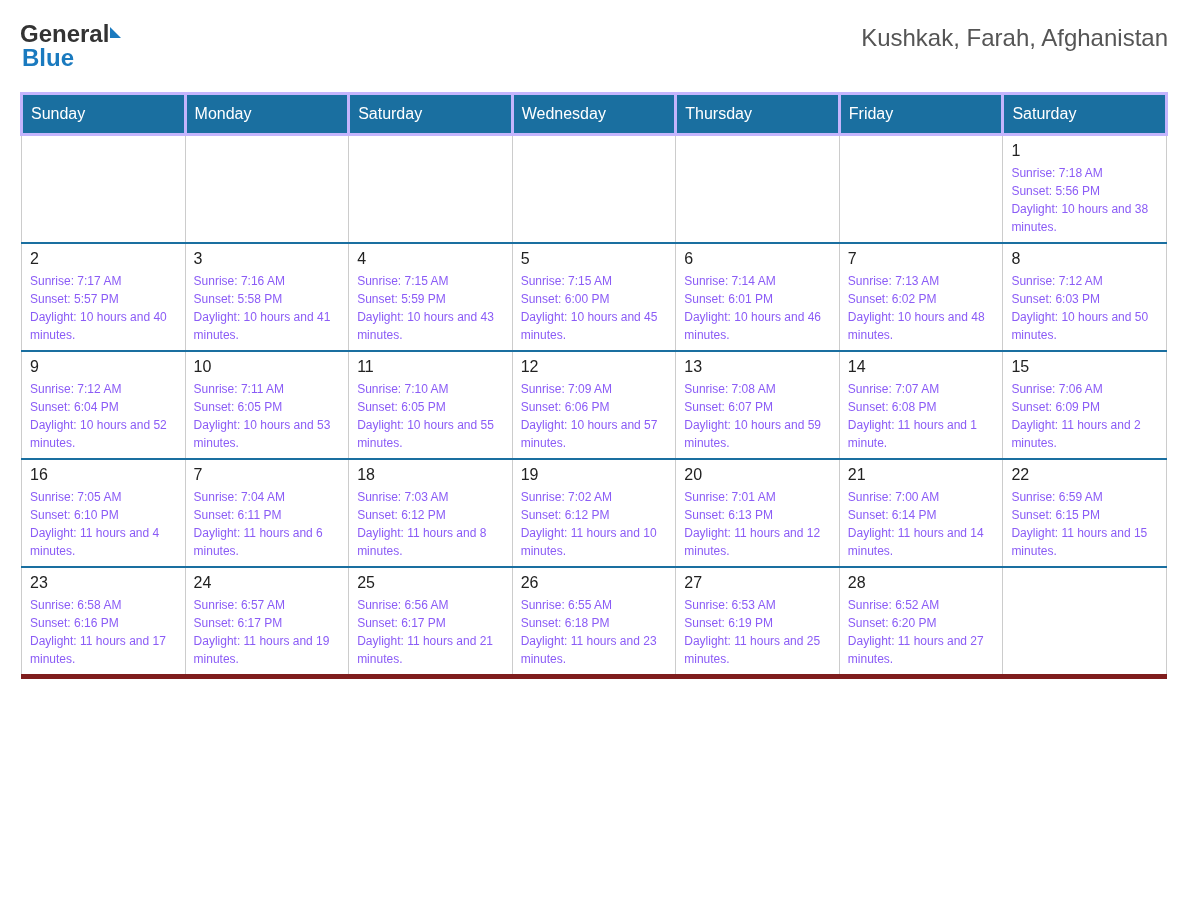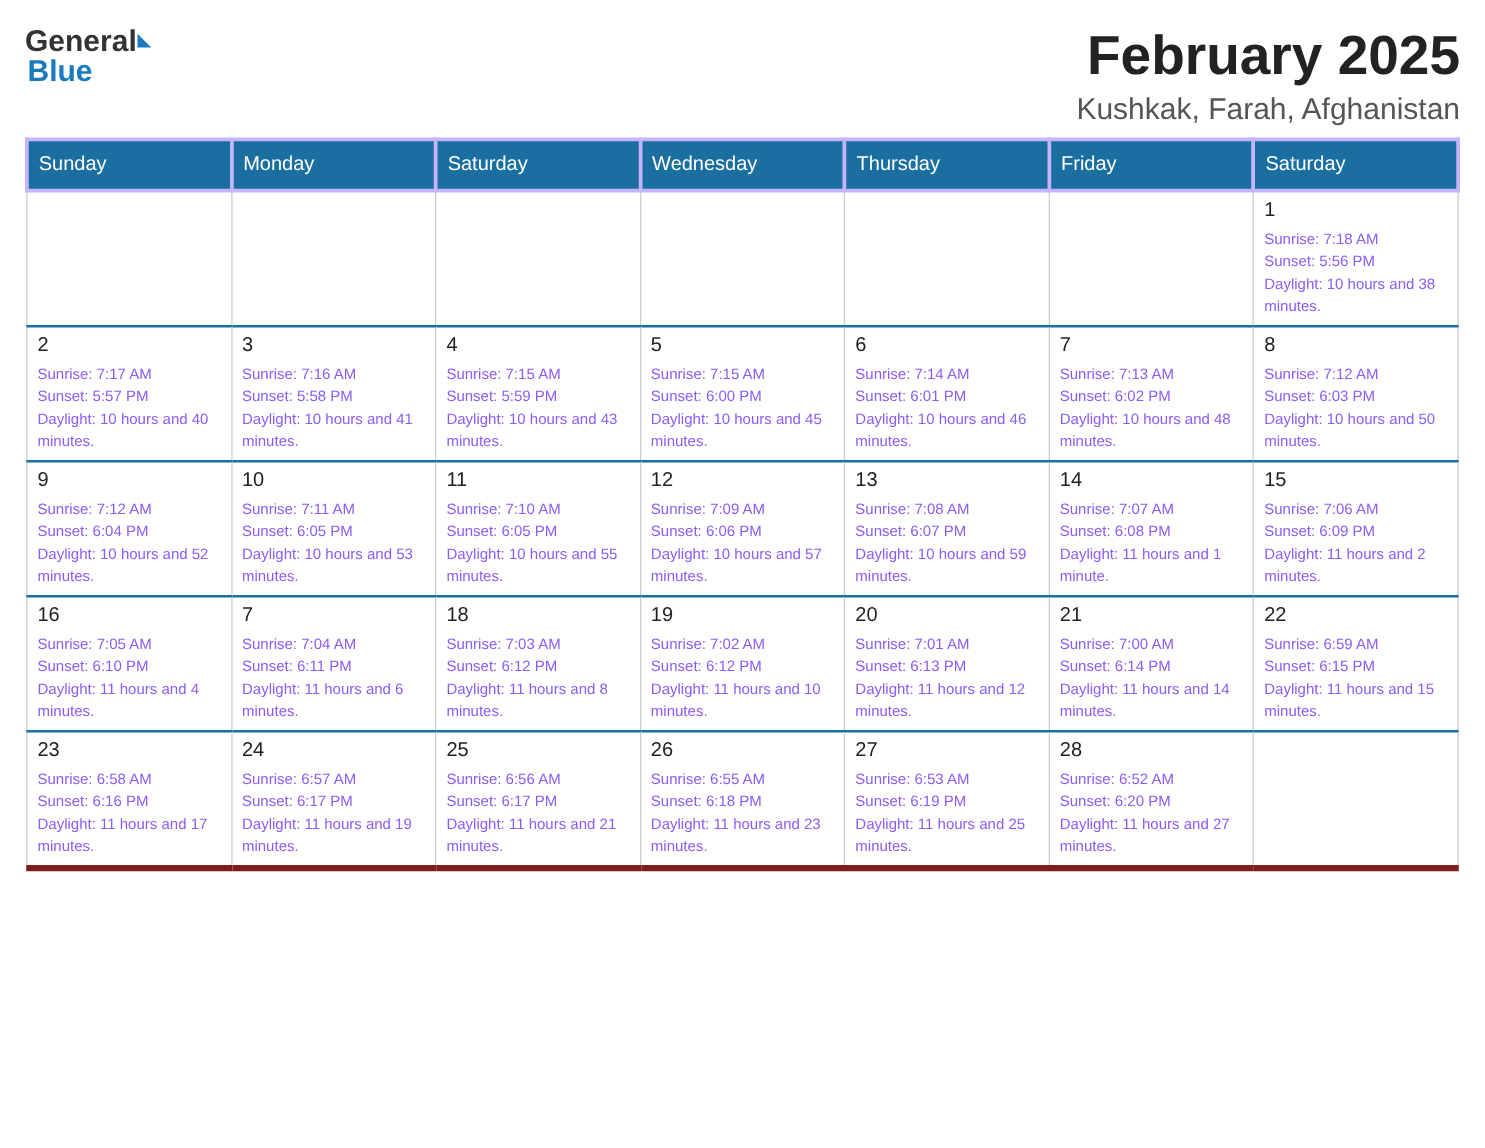--- a/index.html
+++ b/index.html
@@ -7,21 +7,21 @@
       font-family: Arial, sans-serif;
       background: #fff;
       padding: 20px;
       width: 1188px;
       min-height: 918px;
     }
     .header {
       display: flex;
       justify-content: space-between;
       align-items: flex-start;
-      margin-bottom: 8px;
+      margin-bottom: 20px;
     }
     .title-section {
       text-align: right;
     }
     .month-title {
       font-size: 44px;
       font-weight: bold;
       color: #222;
     }
     .location-title {
@@ -100,21 +100,20 @@
 
 <div class="header">
   <div class="logo-wrapper">
     <div class="logo-row">
       <span style="font-size:24px;font-weight:bold;color:#333;">General</span>
       <span class="triangle"></span>
     </div>
     <span style="font-size:24px;font-weight:bold;color:#1a7abf;margin-top:-4px;margin-left:2px;">Blue</span>
   </div>
   <div class="title-section">
-    <div class="month-title">February 2025</div>
     <div class="location-title">Kushkak, Farah, Afghanistan</div>
   </div>
 </div>
 
 <table class="calendar">
   <thead>
     <tr>
     <th>Sunday</th>
         <th>Monday</th>
         <th>Saturday</th>

